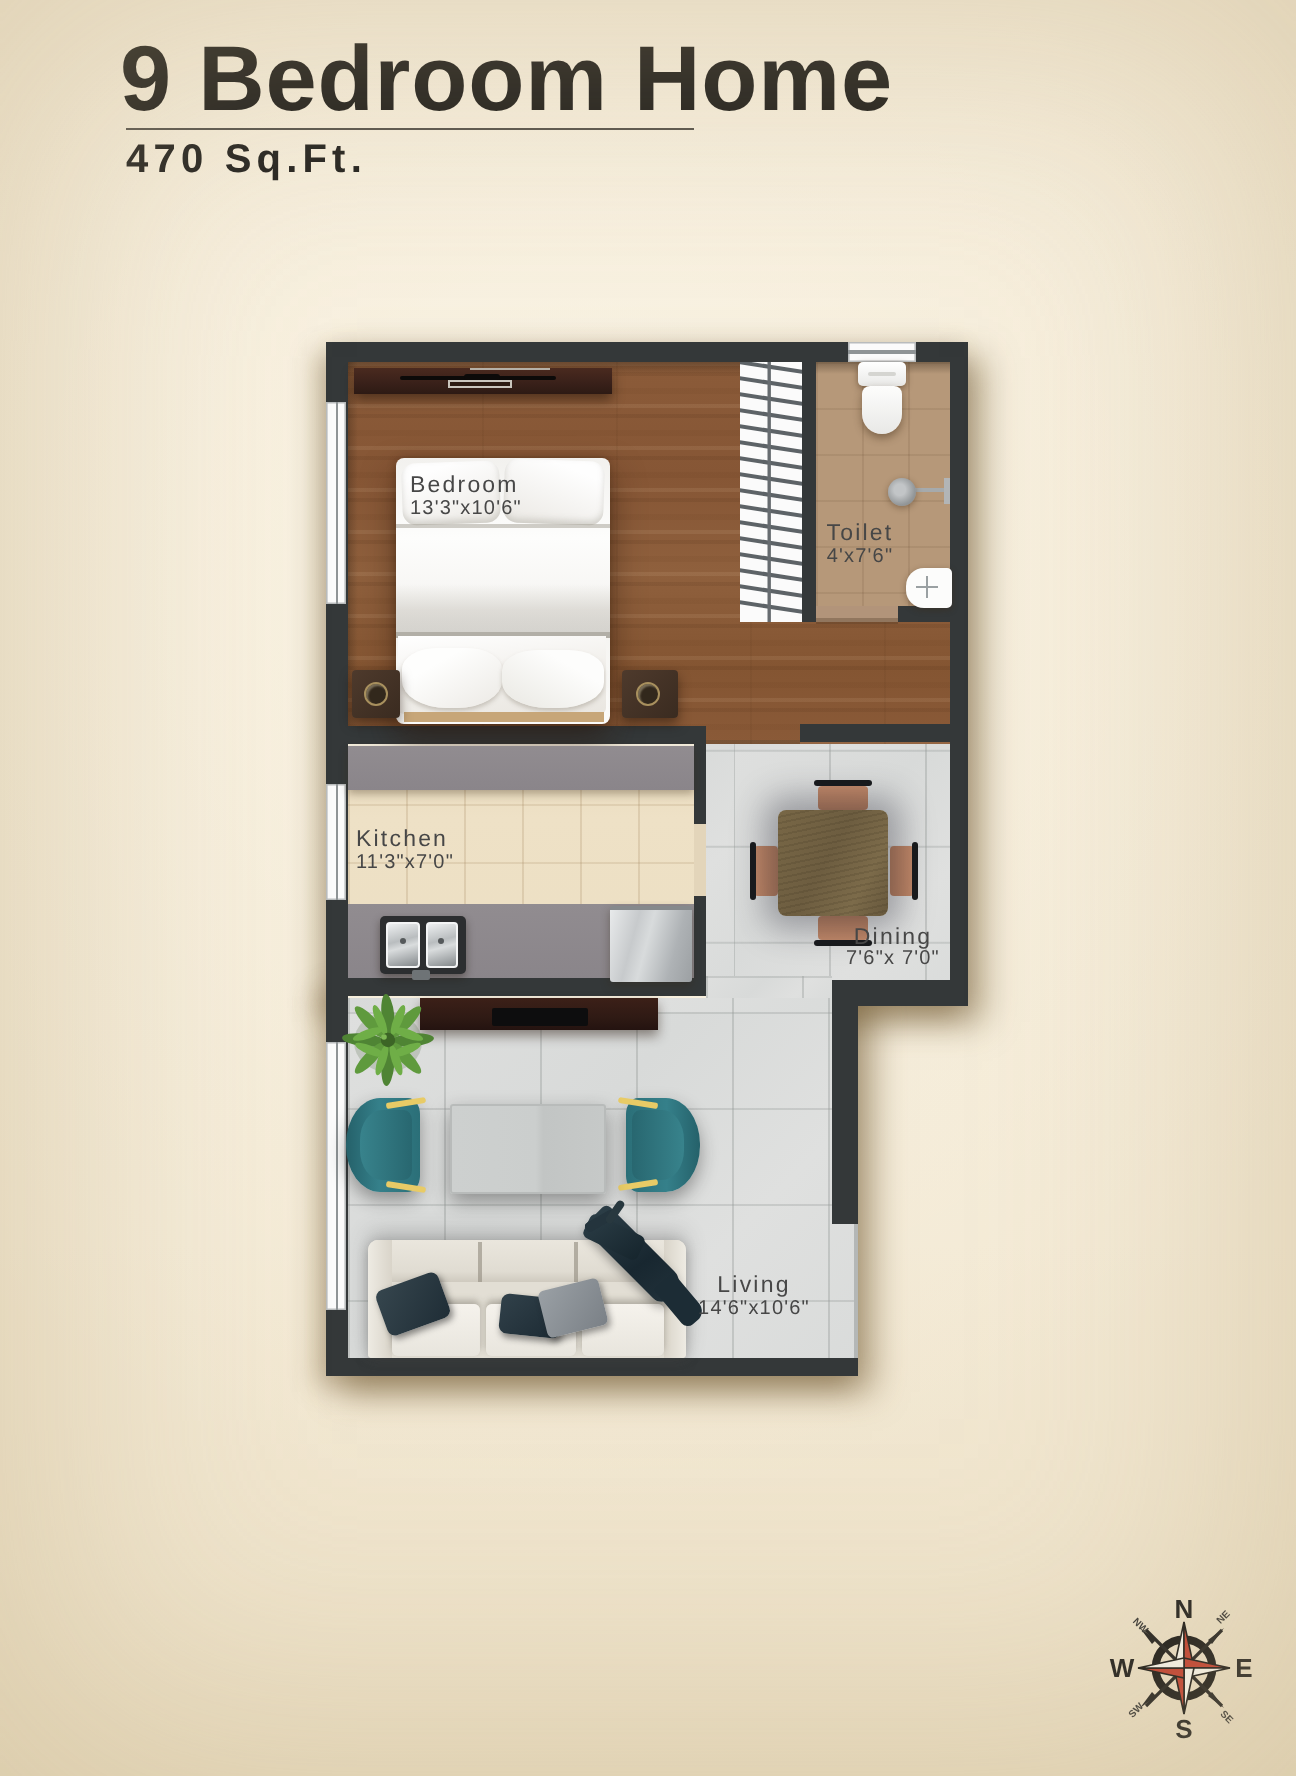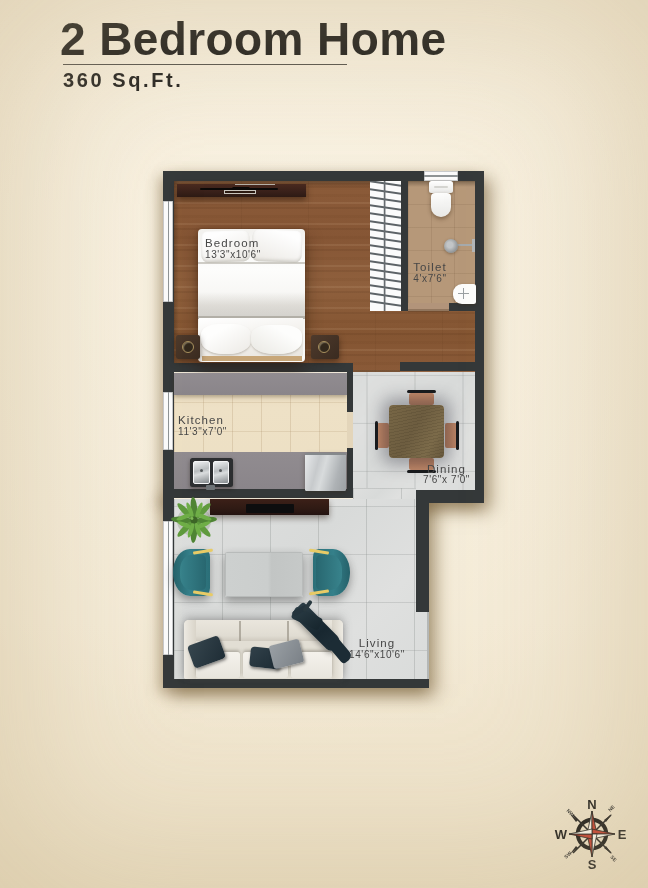--- a/index.html
+++ b/index.html
@@ -42,23 +42,23 @@
       repeating-linear-gradient(90deg, rgba(110,80,55,0.16) 0 1px, rgba(0,0,0,0) 1px 23px),
       repeating-linear-gradient(180deg, rgba(110,80,55,0.14) 0 1px, rgba(0,0,0,0) 1px 23px),
       #b69879;}
   
   .lab{position:absolute;color:#474747;font-size:11.5px;letter-spacing:1.1px;line-height:10.8px;white-space:nowrap;}
   .lab small{font-size:10px;letter-spacing:0.6px;}
 </style>
 </head>
 <body>
   <div class="abs" style="left:0;top:0;width:648px;height:888px;box-shadow:inset 0 0 150px 25px rgba(196,176,132,0.40);z-index:50;pointer-events:none;"></div>
-  <div id="title">2 Bedroom Home</div>
+  <div id="title">9 Bedroom Home</div>
   <div id="rule"></div>
-  <div id="sqft">360 Sq.Ft.</div>
+  <div id="sqft">470 Sq.Ft.</div>
 
   <div class="abs" style="left:163px;top:171px;width:321px;height:332px;box-shadow:7px 8px 16px rgba(110,85,45,0.55), -5px 5px 12px rgba(120,95,55,0.35);"></div>
   <div class="abs" style="left:163px;top:490px;width:266px;height:198px;box-shadow:7px 8px 16px rgba(110,85,45,0.55), -5px 5px 12px rgba(120,95,55,0.35);"></div>
 
   <div id="wood"></div>
   <div class="abs tile" id="tileDining"></div>
   <div class="abs tile" id="tileConn"></div>
   <div class="abs tile" id="tileLiving"></div>
   <div id="kitFloor"></div>
   <div id="passThru"></div>

